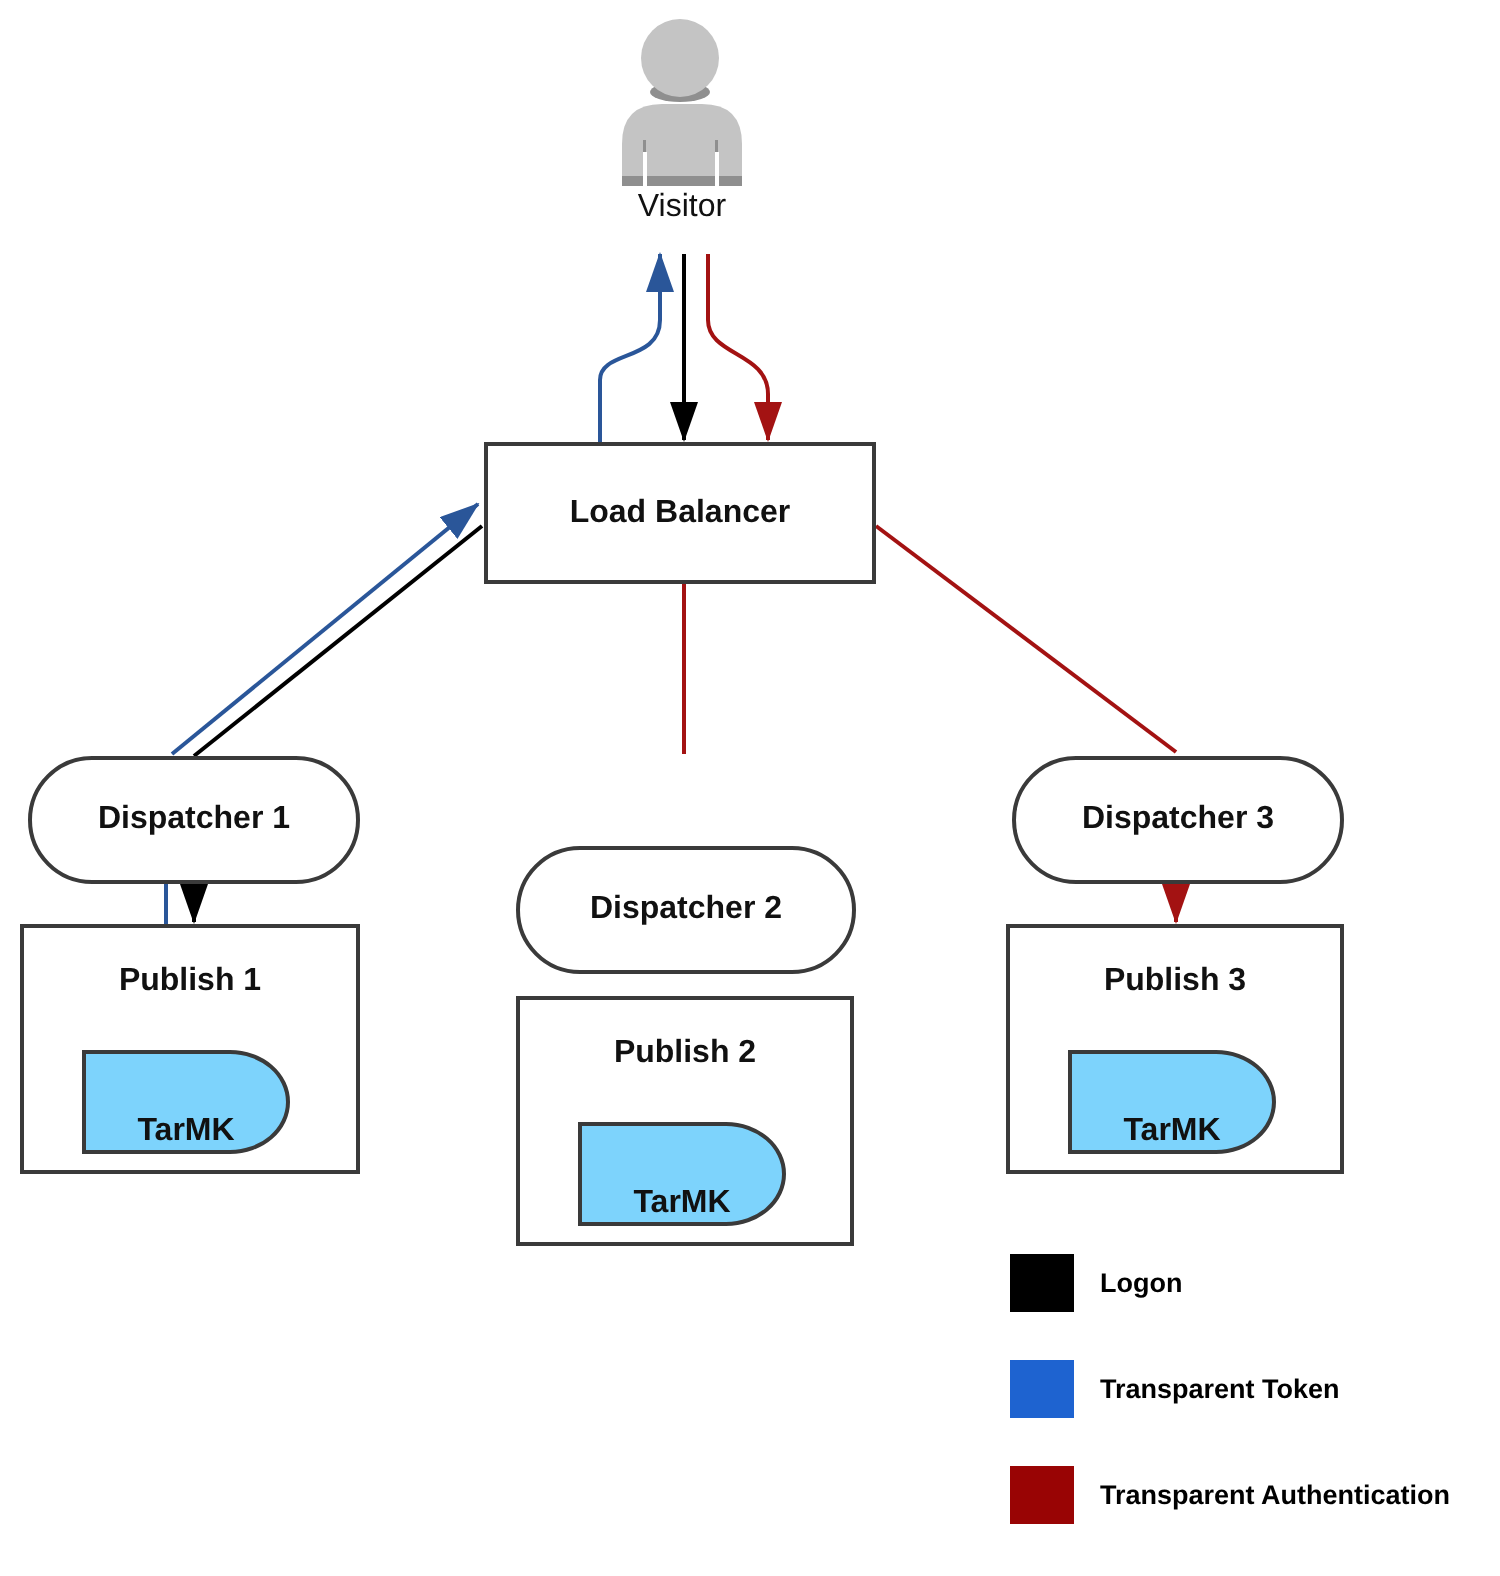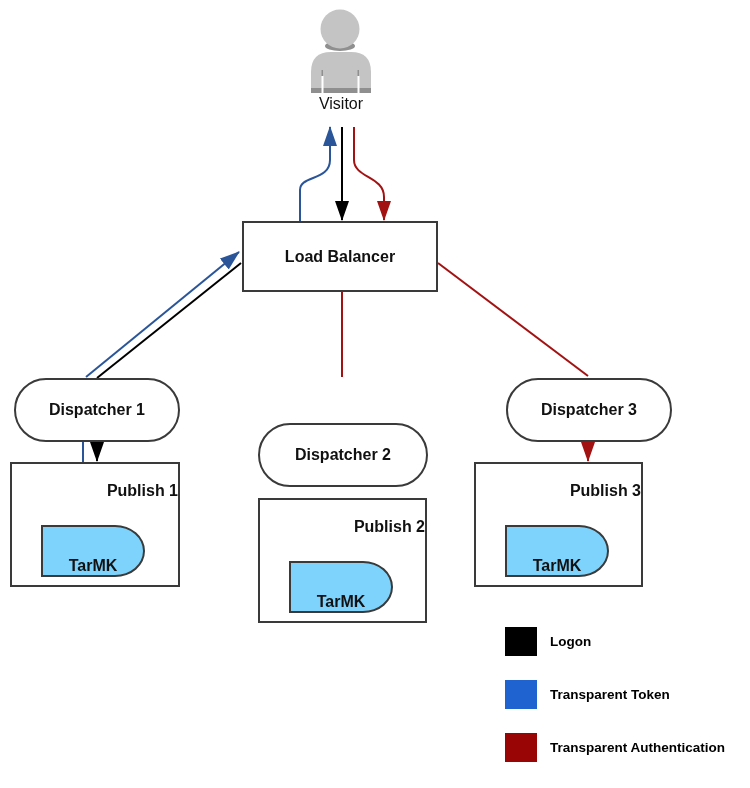--- a/index.html
+++ b/index.html
@@ -26,23 +26,23 @@
   .stadium{border-radius:33px;width:166px;height:64px;top:378px;}
   #node-dispatcher-1{left:14px;}
   #node-dispatcher-2{left:258px;width:170px;margin-top:45px;}
   #node-dispatcher-3{left:506px;}
   .pub{
     position:absolute;box-sizing:border-box;background:#ffffff;
     border:2px solid var(--c-node_border);top:462px;width:170px;height:125px;
   }
   #node-publish-1{left:10px;}
   #node-publish-2{left:258px;width:169px;margin-top:36px;}
-  #node-publish-3{left:474px;width:169px;}
+  #node-publish-3{left:503px;width:169px;}
   .pub-title{
-    position:absolute;left:0;right:0;top:18px;text-align:right;
+    position:absolute;left:0;right:0;top:18px;text-align:center;
     font-size:16px;font-weight:bold;color:#111;
   }
   .tarmk{
     position:absolute;left:29px;top:61px;width:104px;height:52px;
     box-sizing:border-box;border:2px solid var(--c-node_border);
     border-radius:0 30px 30px 0 / 0 26px 26px 0;background:#7dd3fc;
     display:flex;align-items:flex-end;justify-content:center;
     font-size:16px;font-weight:bold;color:#111;
   }
   #visitor-icon{position:absolute;left:303px;top:8px;}

